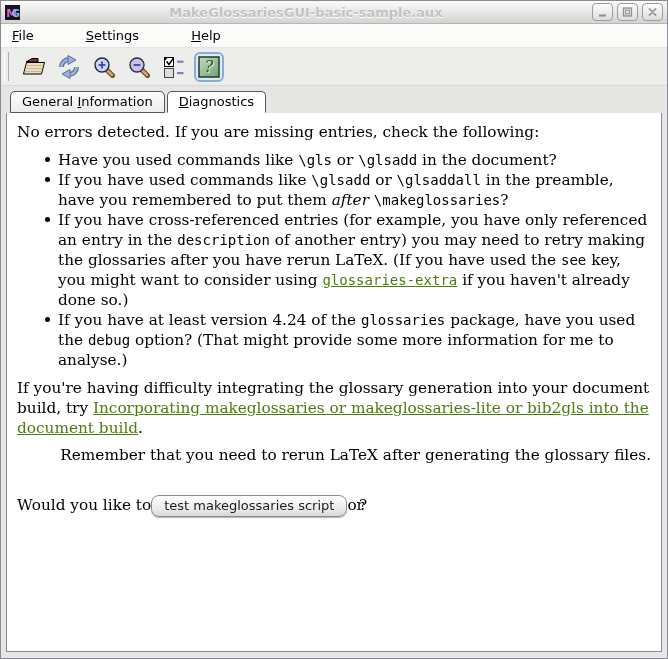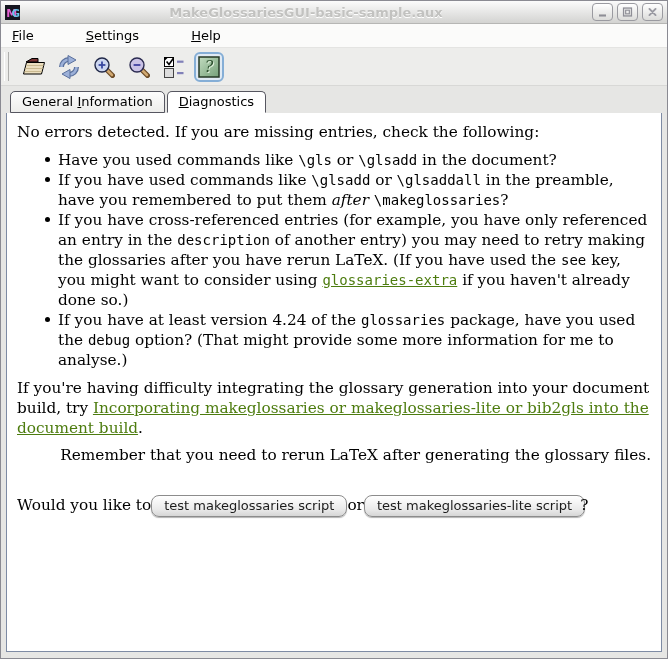--- a/index.html
+++ b/index.html
@@ -221,18 +221,17 @@
     </ul>
 
     <p class="p-integrate"><span>If you're having difficulty integrating the glossary generation into your document build, try </span><span class="lnk">Incorporating makeglossaries or makeglossaries-lite or bib2gls into the document build</span><span>.</span></p>
 
     <p class="p-rerun"><span>Remember that you need to rerun LaTeX after generating the glossary files.</span></p>
 
     <p class="question">
       <span>Would you like to</span>
       <button class="btn">test makeglossaries script</button>
       <span>or</span>
-      <button class="btn">test makeglossaries-lite script</button>
       <span class="suffix">?</span>
     </p>
   </div>
 
 </div>
 
 </body></html>

